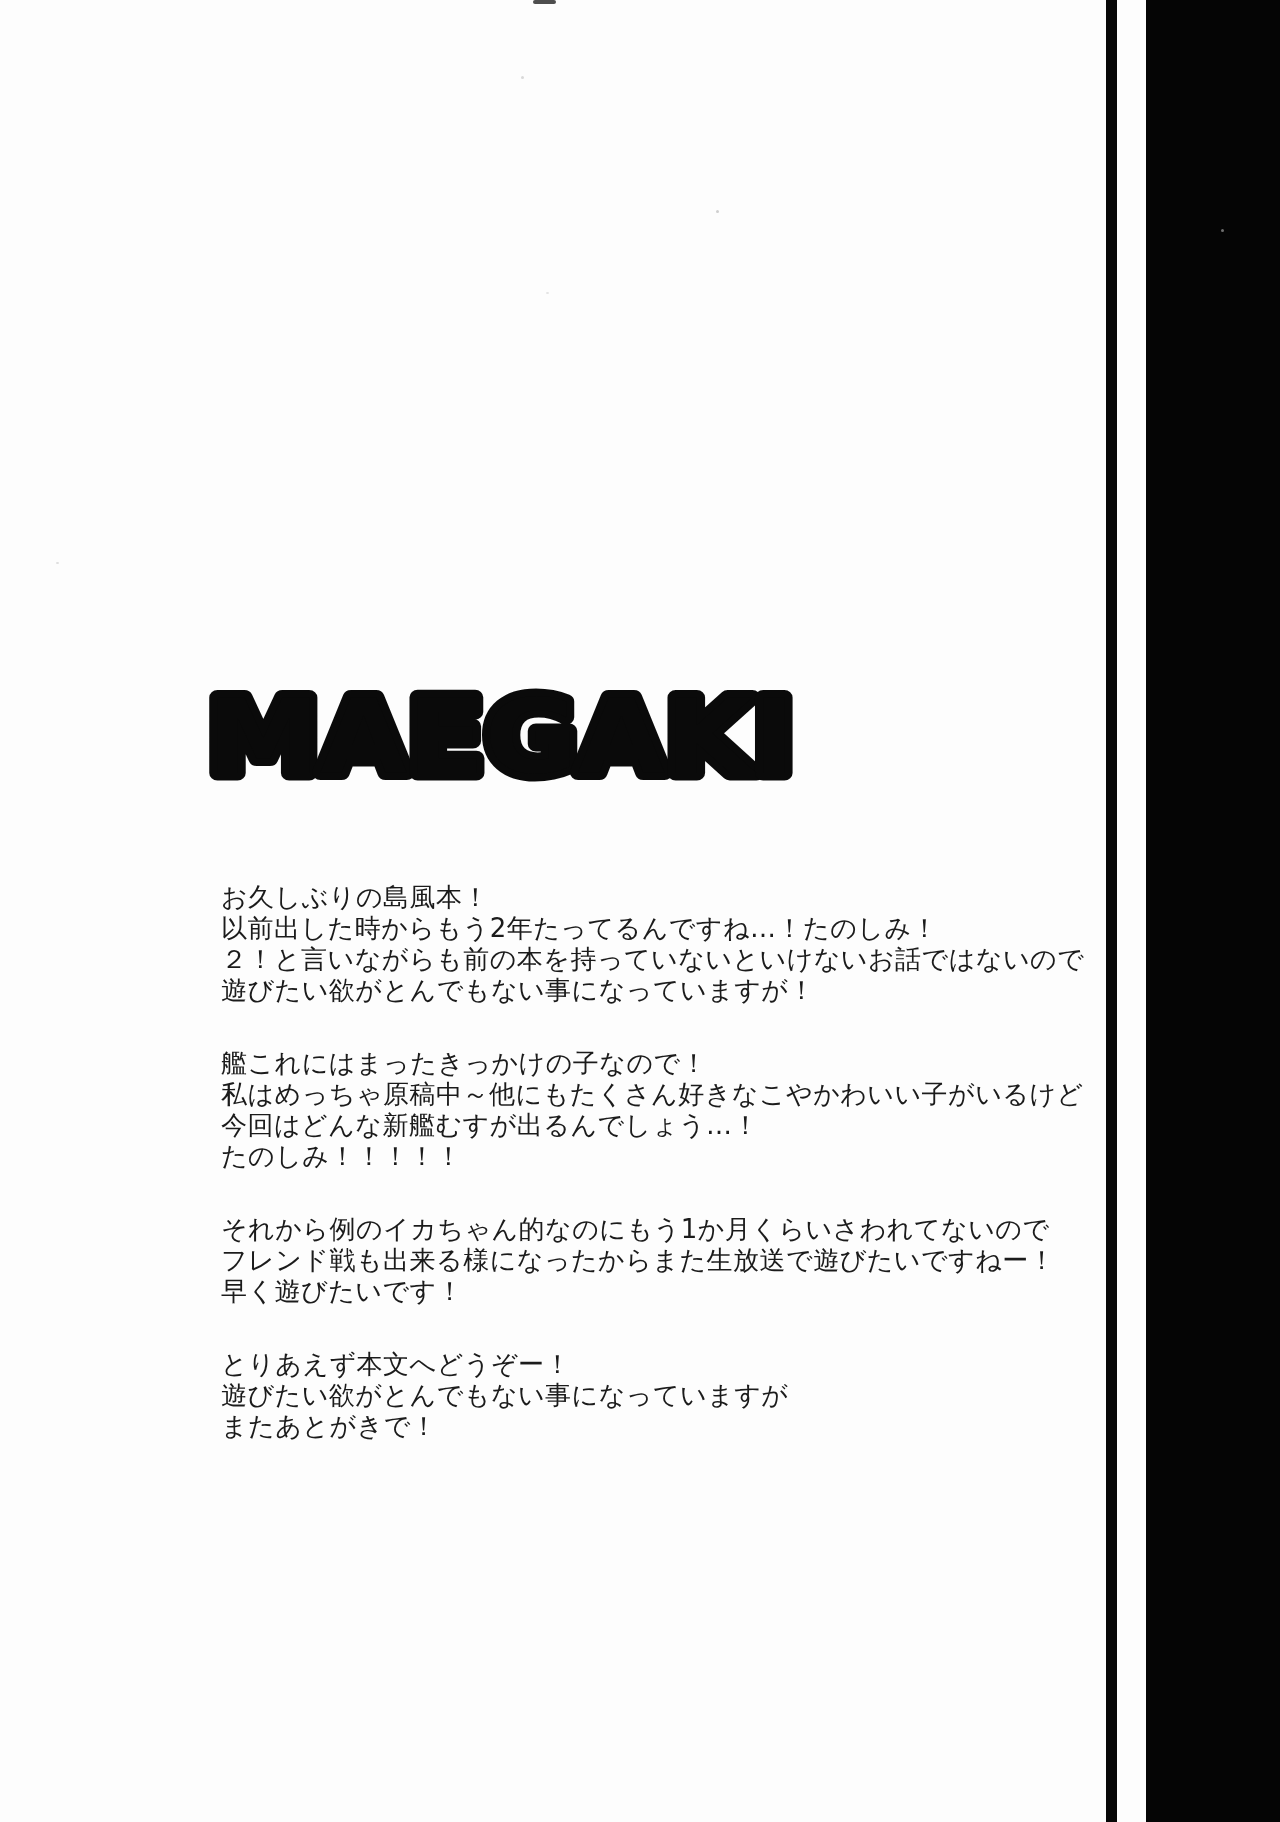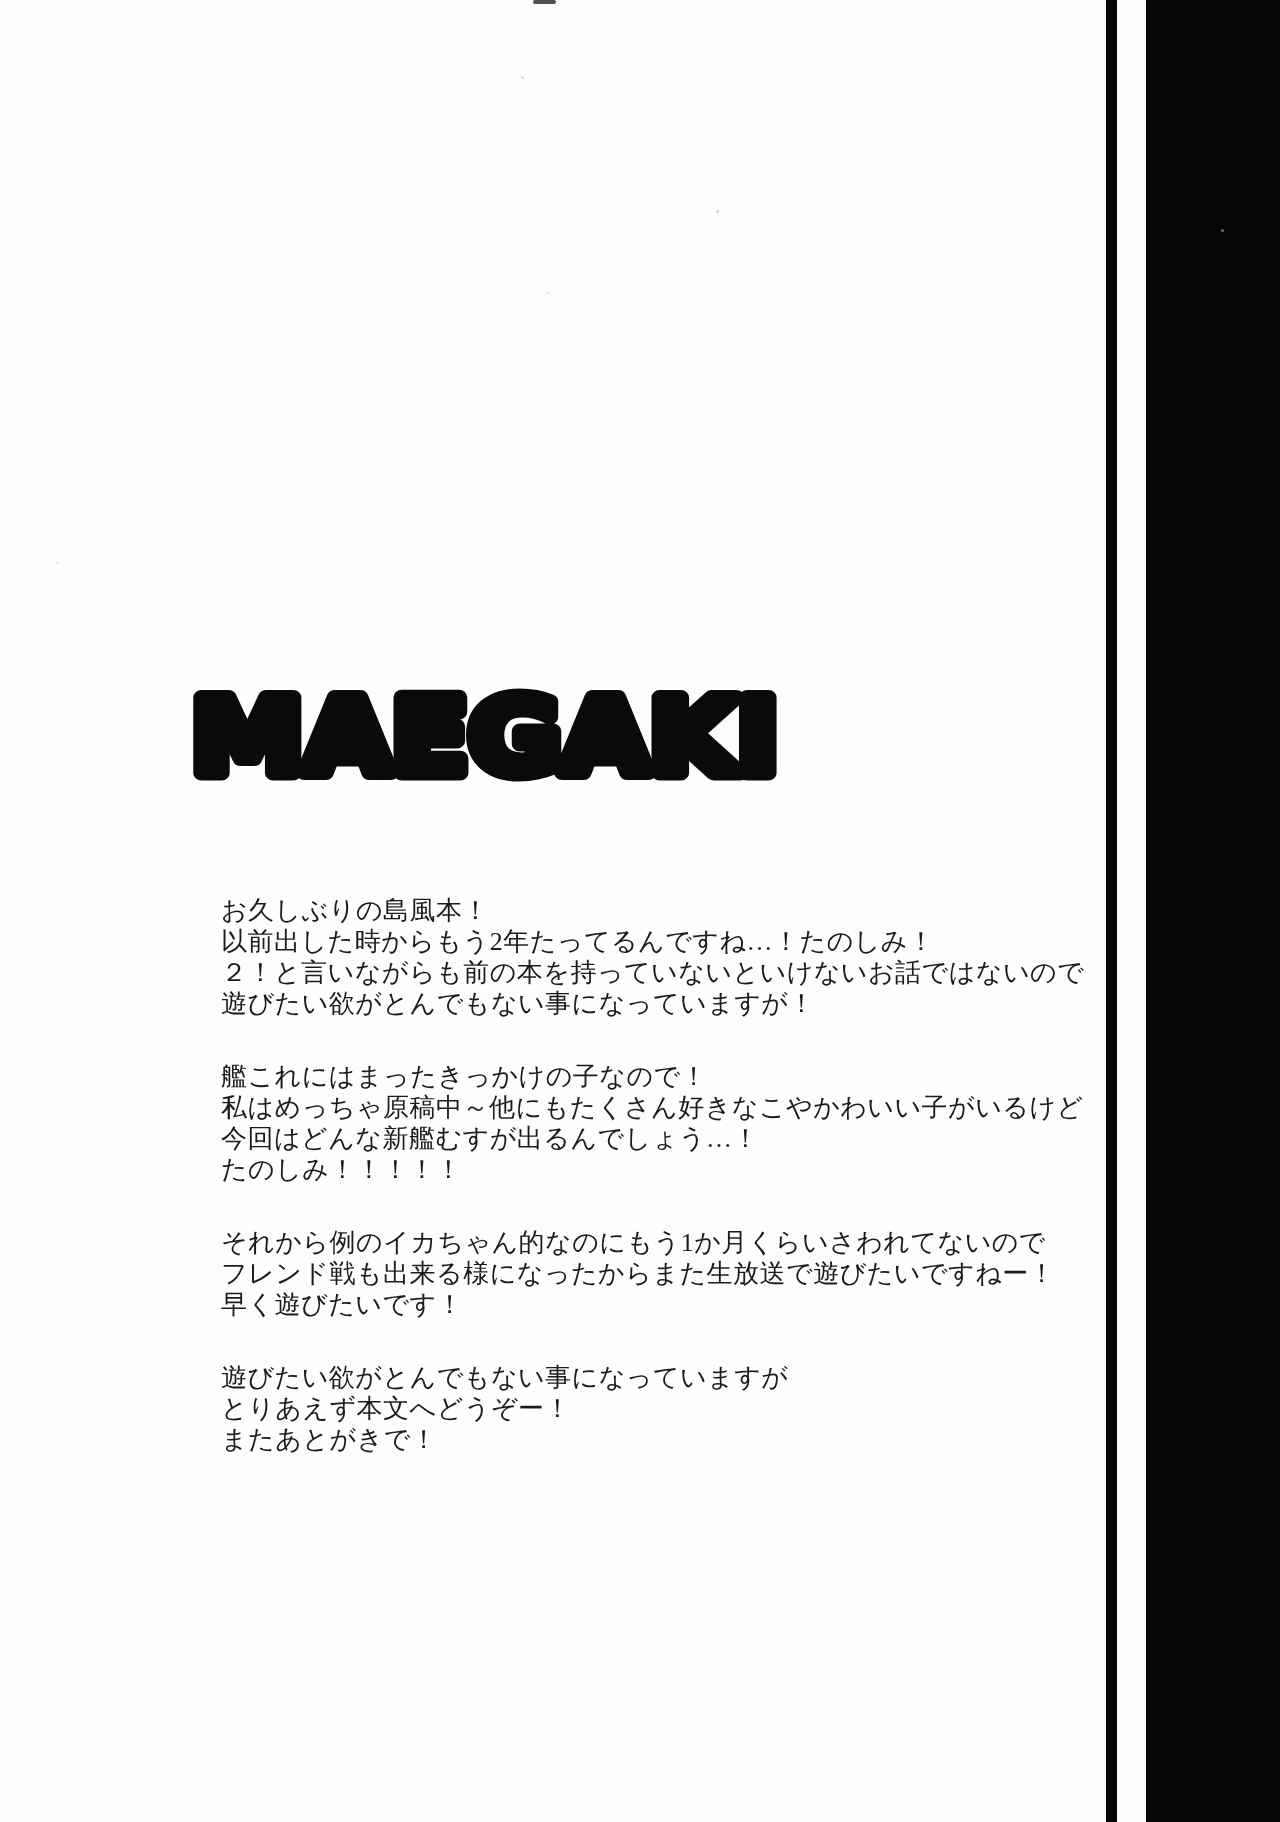--- a/index.html
+++ b/index.html
@@ -31,21 +31,21 @@
     position: absolute;
     left: 1146px;
     top: 0;
     width: 134px;
     height: 1822px;
     background: #050505;
   }
   
   .title-wrap {
     position: absolute;
-    left: 187px;
+    left: 203px;
     top: 663px;
     width: 640px;
     height: 150px;
   }
   .bubble-text {
     font-family: "DejaVu Sans", sans-serif;
     font-weight: bold;
     font-size: 104px;
     fill: #0a0a0a;
     stroke: #0a0a0a;
@@ -59,22 +59,21 @@
     position: absolute;
     left: 221px;
     top: 878px;
     width: 720px;
     color: #1b1b1b;
     font-size: 26px;
     line-height: 31px;
     letter-spacing: 0.5px;
   }
   .paragraph {
-    margin: 17px 0 42px 0;
-    font-family: Liberation Serif, serif;
+    margin: 4px 0 42px 0;
   }
   .text-line {
     white-space: nowrap;
   }
   
   .speck {
     position: absolute;
     border-radius: 50%;
   }
   .speck-top-smudge { left: 533px; top: 0;     width: 23px; height: 4px; background: #4e4e4e; border-radius: 2px; }
@@ -112,22 +111,22 @@
       <div class="text-line">たのしみ！！！！！</div>
     </div>
 
     <div class="paragraph">
       <div class="text-line">それから例のイカちゃん的なのにもう1か月くらいさわれてないので</div>
       <div class="text-line">フレンド戦も出来る様になったからまた生放送で遊びたいですねー！</div>
       <div class="text-line">早く遊びたいです！</div>
     </div>
 
     <div class="paragraph">
+      <div class="text-line">とりあえず本文へどうぞー！</div>
       <div class="text-line">遊びたい欲がとんでもない事になっていますが</div>
-      <div class="text-line">とりあえず本文へどうぞー！</div>
       <div class="text-line">またあとがきで！</div>
     </div>
 
   </div>
 
   <div class="gutter-line"></div>
   <div class="black-bar"></div>
 
   <div class="speck speck-top-smudge"></div>
   <div class="speck speck-a"></div>

